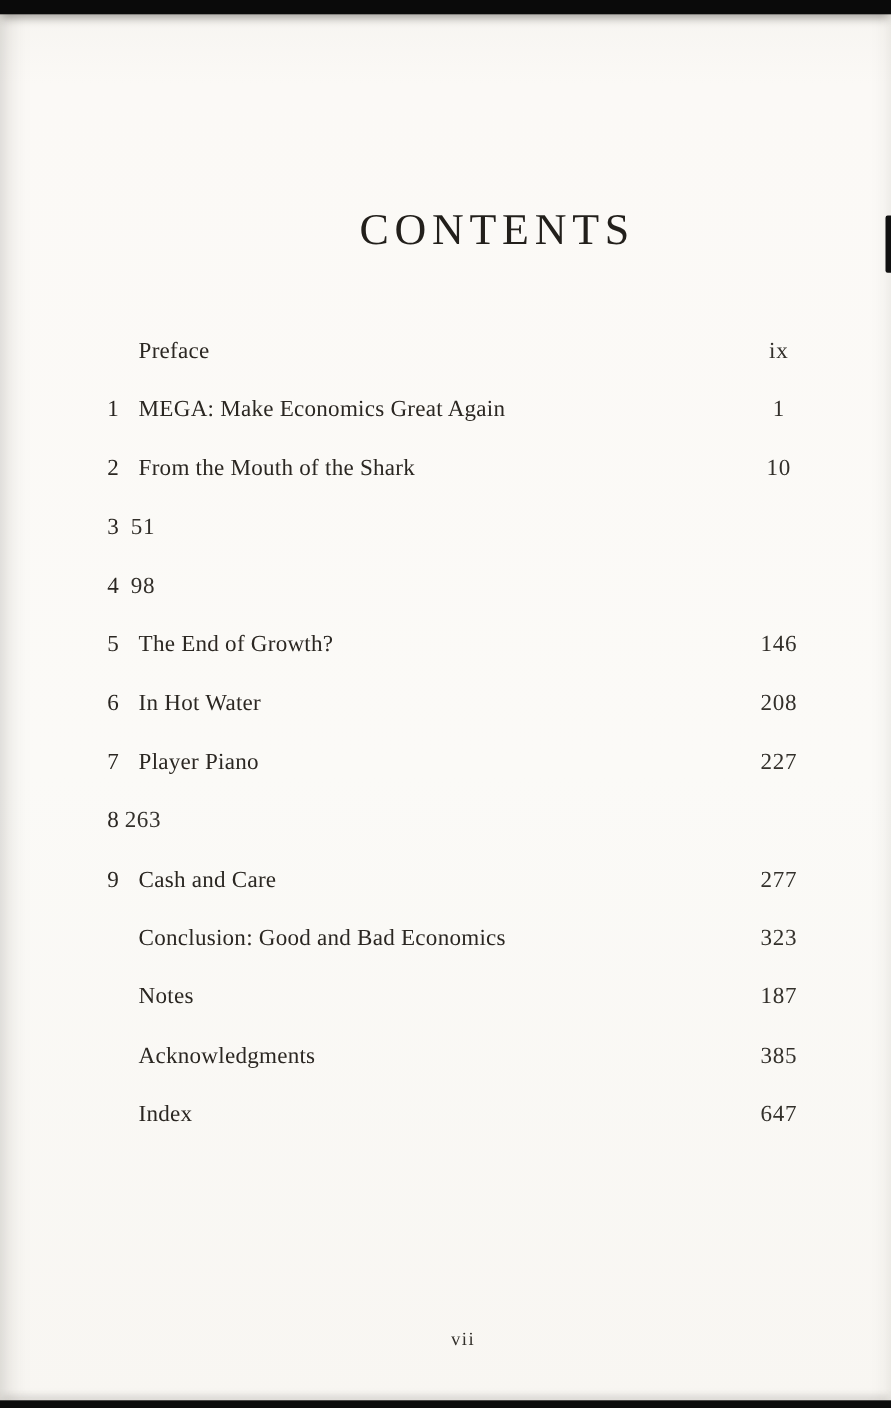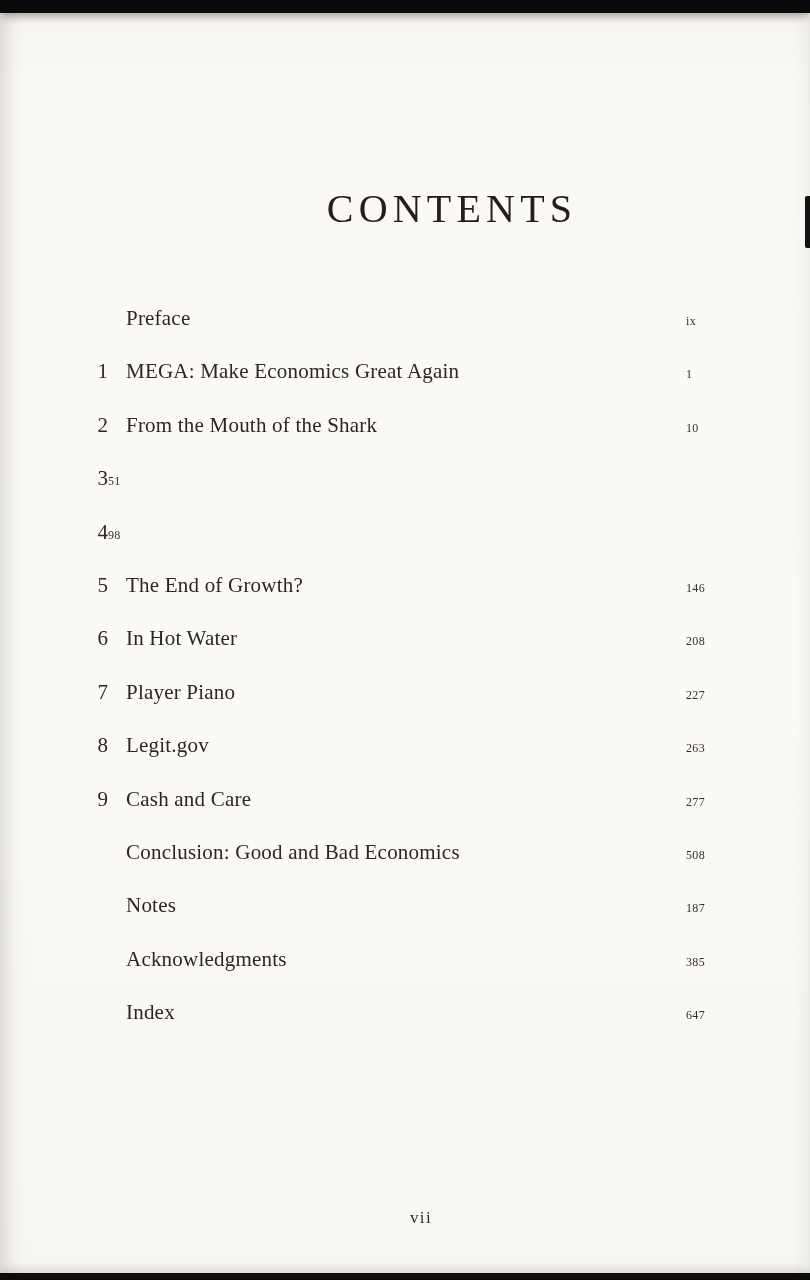--- a/index.html
+++ b/index.html
@@ -77,23 +77,23 @@
     text-align: right;
     flex: 0 0 auto;
   }
   .toc-title {
     margin-left: 18px;
     flex: 1 1 auto;
     letter-spacing: 0.01em;
   }
   .toc-page {
     flex: 0 0 auto;
-    text-align: left;
+    text-align: center;
     min-width: 44px;
-    font-size: 12px;
+    font-size: 21px;
     letter-spacing: 0.03em;
     color: #33302b;
   }
   .folio {
     position: absolute;
     top: 1208px;
     left: 0;
     width: 100%;
     text-align: center;
     font-size: 17px;
@@ -147,32 +147,31 @@
     <span class="toc-title">In Hot Water</span>
     <span class="toc-page">208</span>
   </div>
       <div class="toc-row">
     <span class="toc-num">7</span>
     <span class="toc-title">Player Piano</span>
     <span class="toc-page">227</span>
   </div>
       <div class="toc-row">
     <span class="toc-num">8</span>
-    <span class="toc-title">Legit.gov</span>
     <span class="toc-page">263</span>
   </div>
       <div class="toc-row">
     <span class="toc-num">9</span>
     <span class="toc-title">Cash and Care</span>
     <span class="toc-page">277</span>
   </div>
       <div class="toc-row">
     <span class="toc-num"></span>
     <span class="toc-title">Conclusion: Good and Bad Economics</span>
-    <span class="toc-page">508</span>
+    <span class="toc-page">323</span>
   </div>
       <div class="toc-row">
     <span class="toc-num"></span>
     <span class="toc-title">Notes</span>
     <span class="toc-page">187</span>
   </div>
       <div class="toc-row">
     <span class="toc-num"></span>
     <span class="toc-title">Acknowledgments</span>
     <span class="toc-page">385</span>

